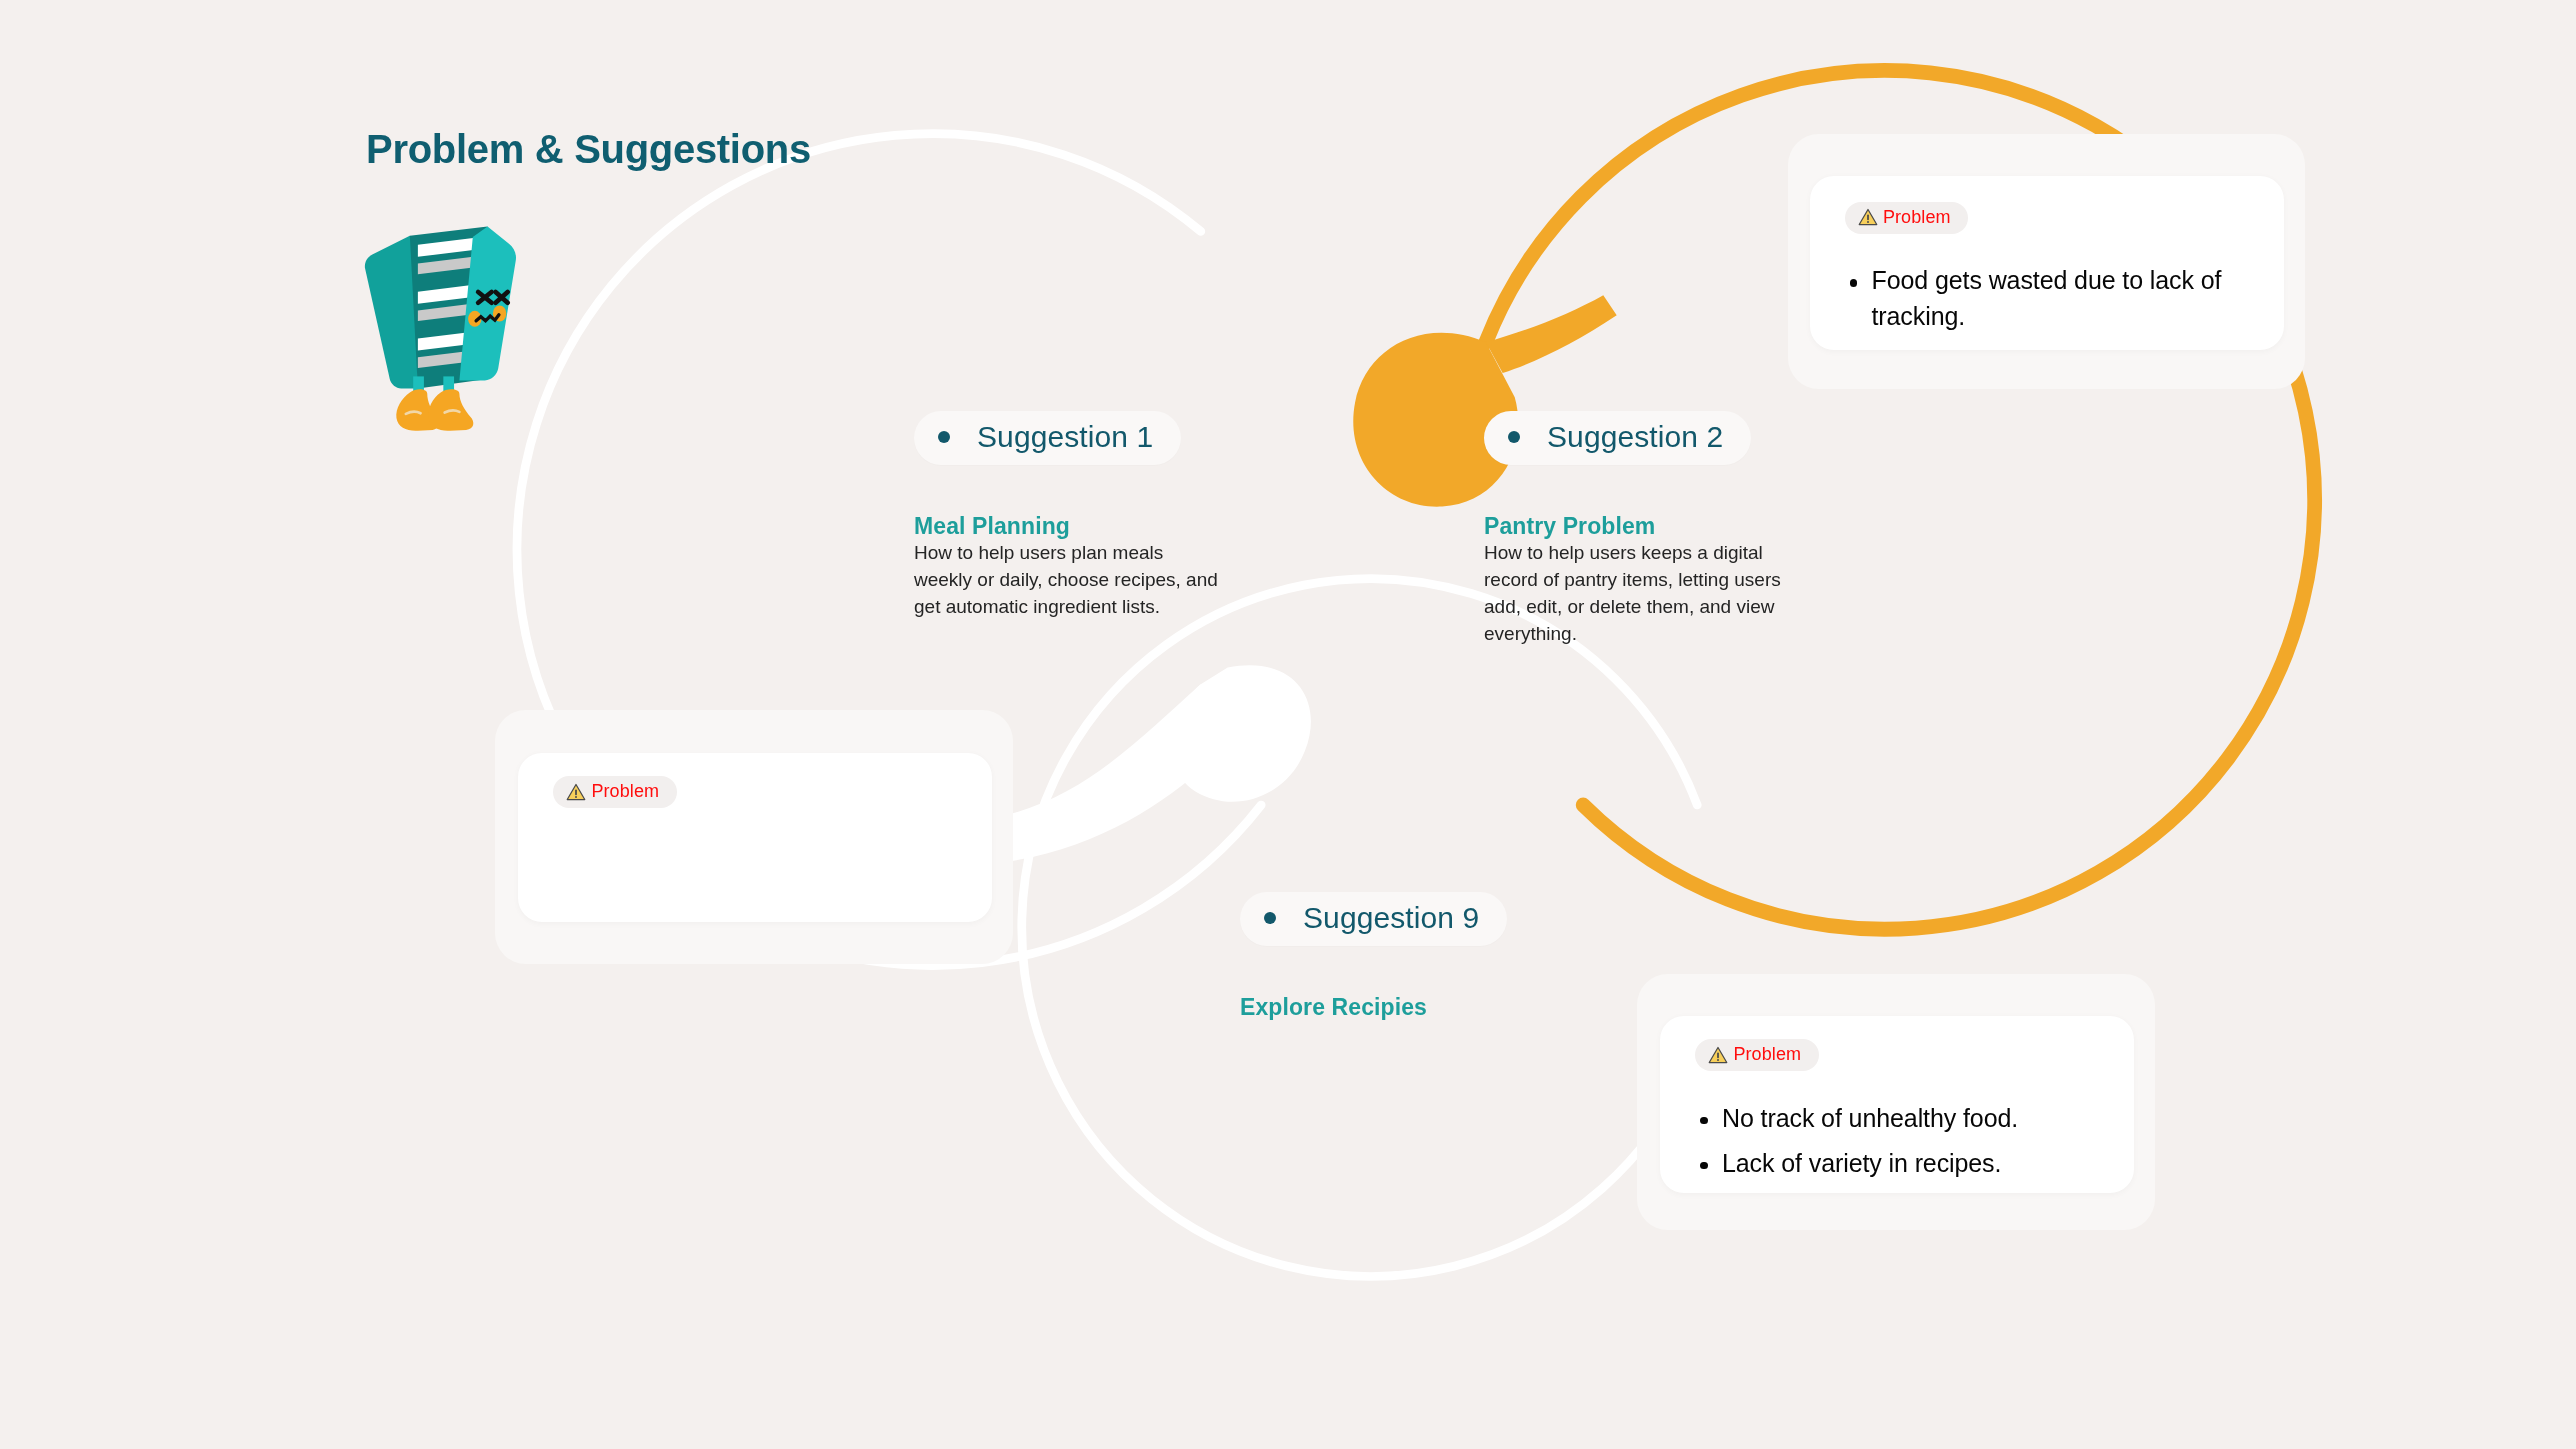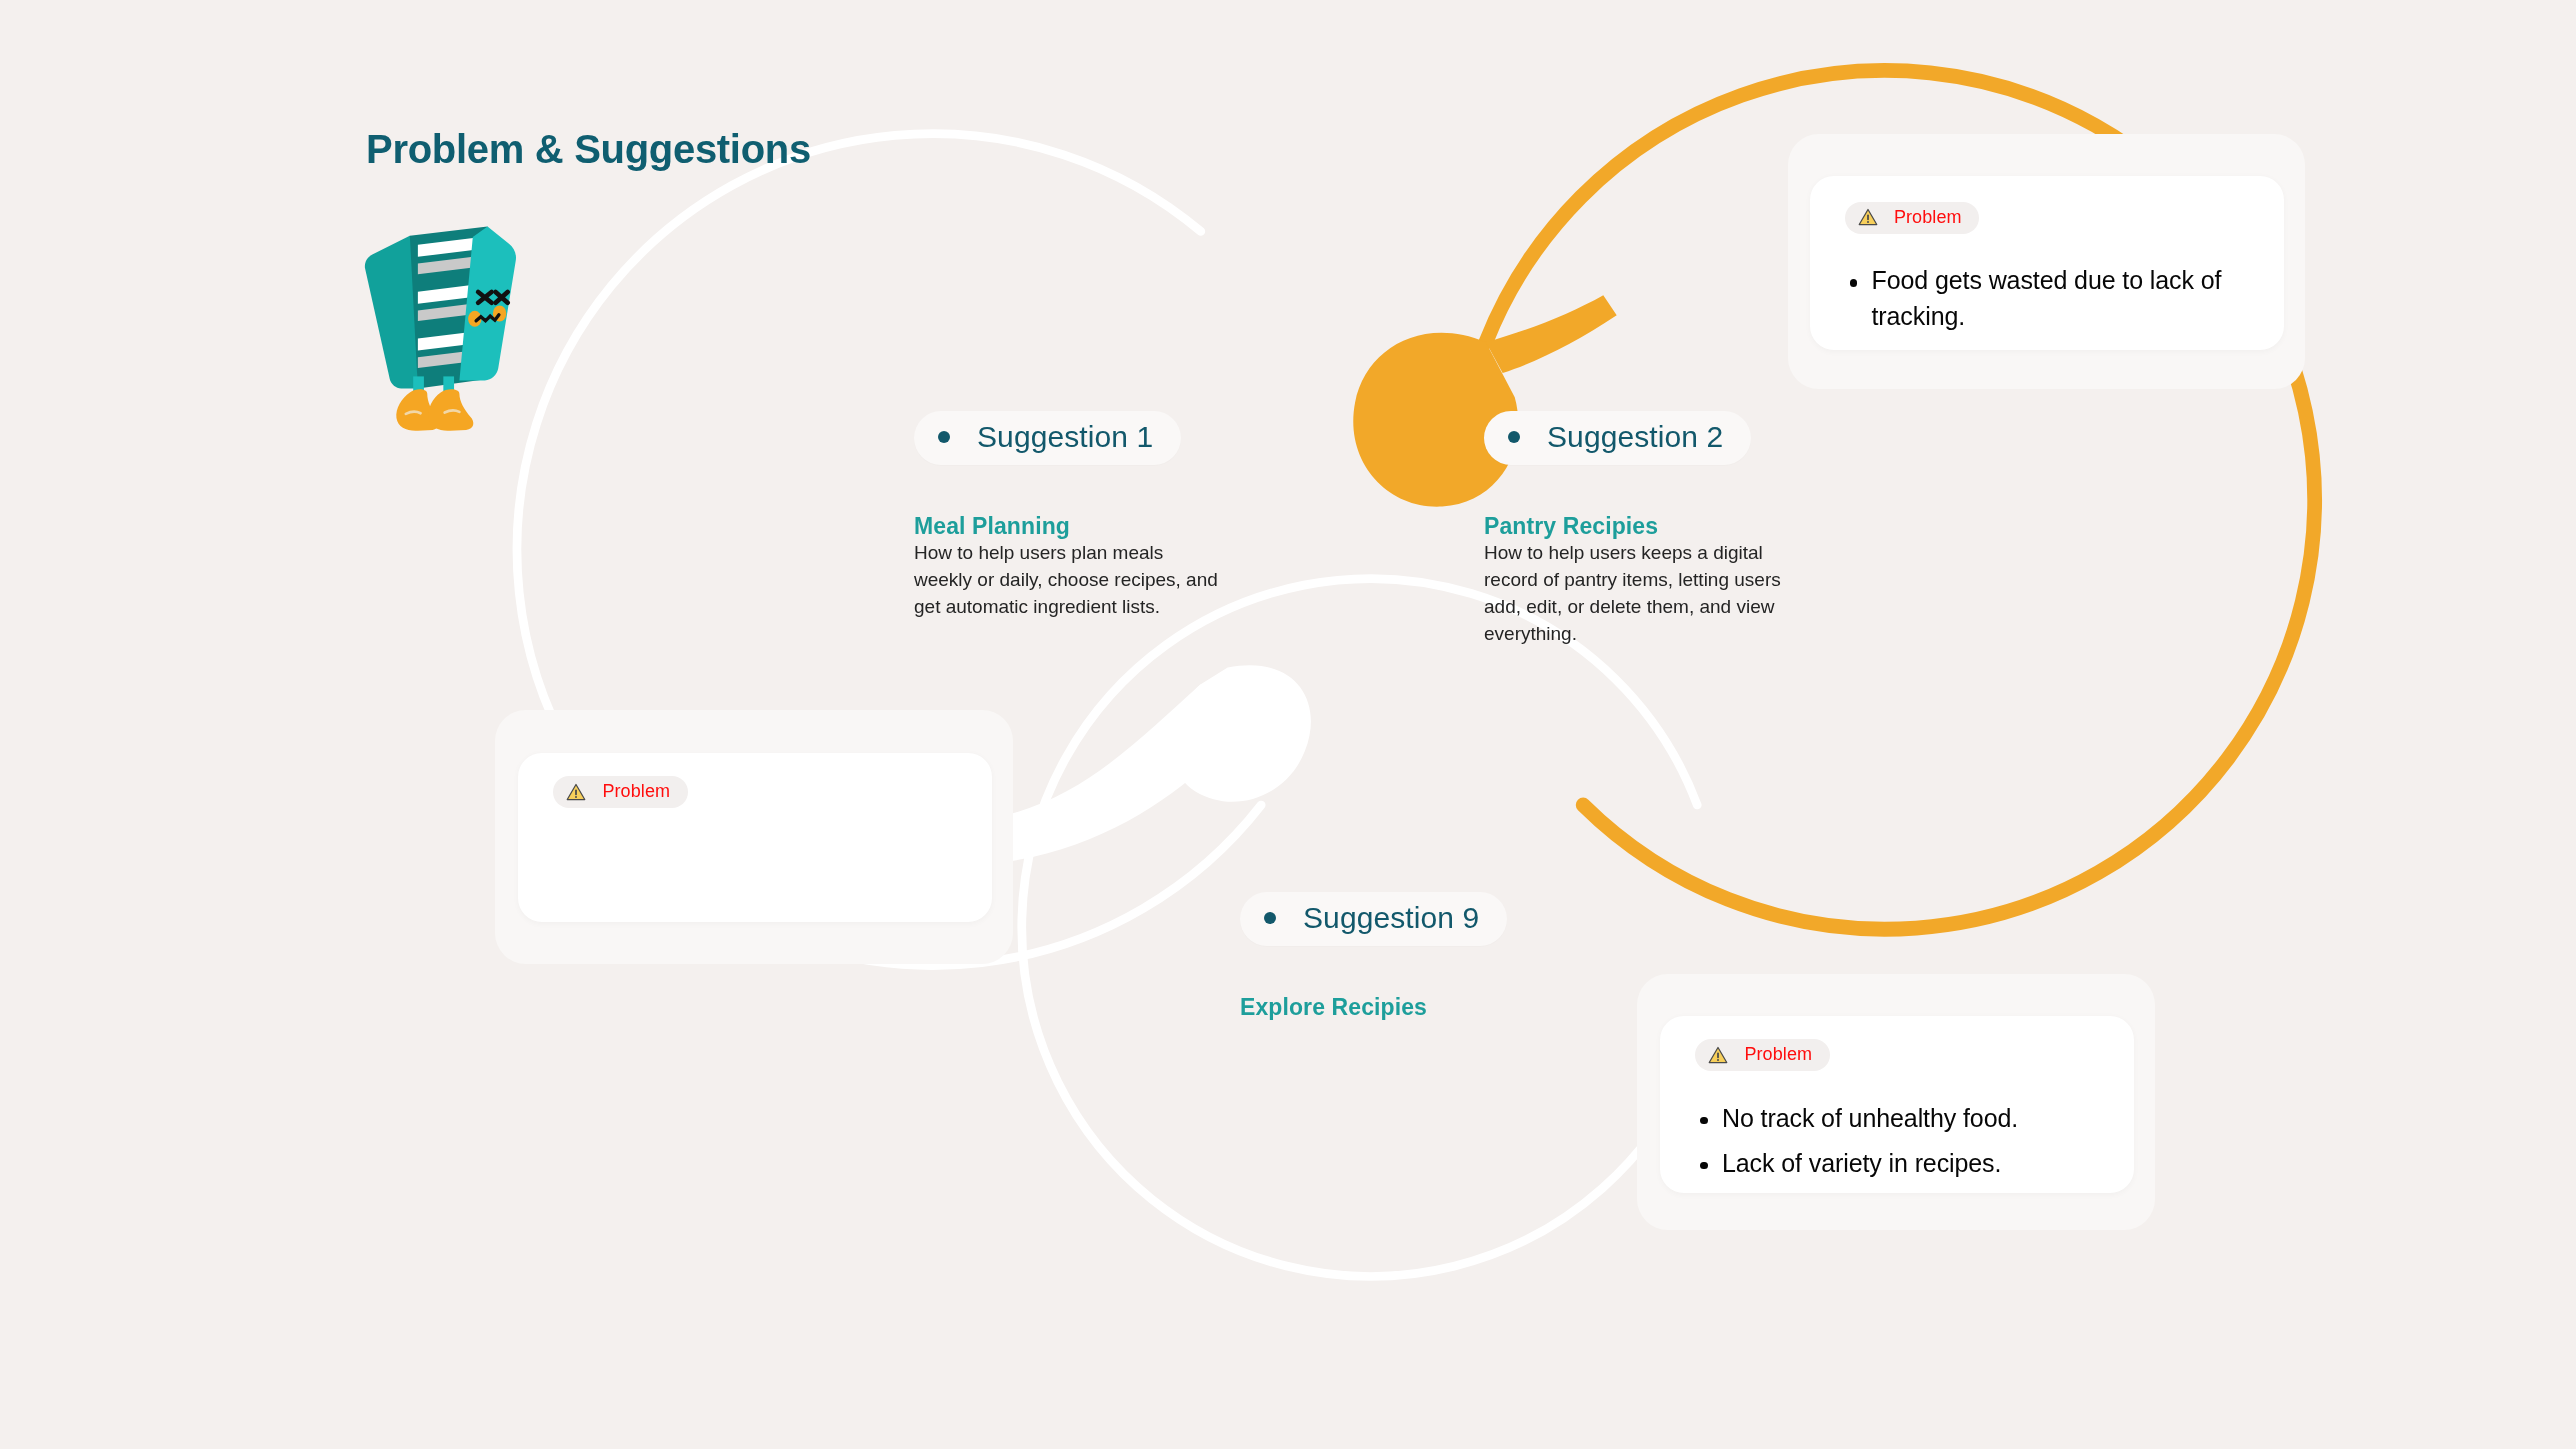--- a/index.html
+++ b/index.html
@@ -93,21 +93,21 @@
   }
   .problem-card {
     position:absolute;
     background:#FFFFFF;
     border-radius:24px;
     box-shadow:0 1.3px 6.7px rgba(0,0,0,0.03);
   }
   .problem-badge {
     display:inline-flex;
     align-items:center;
-    gap:16px;
+    gap:5px;
     background:#F2EFEE;
     border-radius:670px;
     padding:5.4px 17.4px 6px 13.4px;
   }
   .warn-icon { width:20px; height:20px; display:block; }
   .problem-badge-label {
     font-size:18px;
     color:#FF0D0D;
     font-weight:400;
     letter-spacing:0.1px;
@@ -213,21 +213,21 @@
   </div>
   <div class="sug-heading">Meal Planning</div>
   <div class="sug-body">How to help users plan meals weekly or daily, choose recipes, and get automatic ingredient lists.</div>
 </div>
 
 <div class="suggestion" id="suggestion-2">
   <div class="sug-pill">
     <span class="sug-dot"></span>
     <span class="sug-pill-label">Suggestion 2</span>
   </div>
-  <div class="sug-heading">Pantry Recipies</div>
+  <div class="sug-heading">Pantry Problem</div>
   <div class="sug-body">How to help users keeps a digital record of pantry items, letting users add, edit, or delete them, and view everything.</div>
 </div>
 
 <div class="suggestion" id="suggestion-3">
   <div class="sug-pill">
     <span class="sug-dot"></span>
     <span class="sug-pill-label">Suggestion 9</span>
   </div>
   <div class="sug-heading">Explore Recipies</div>
 </div>

